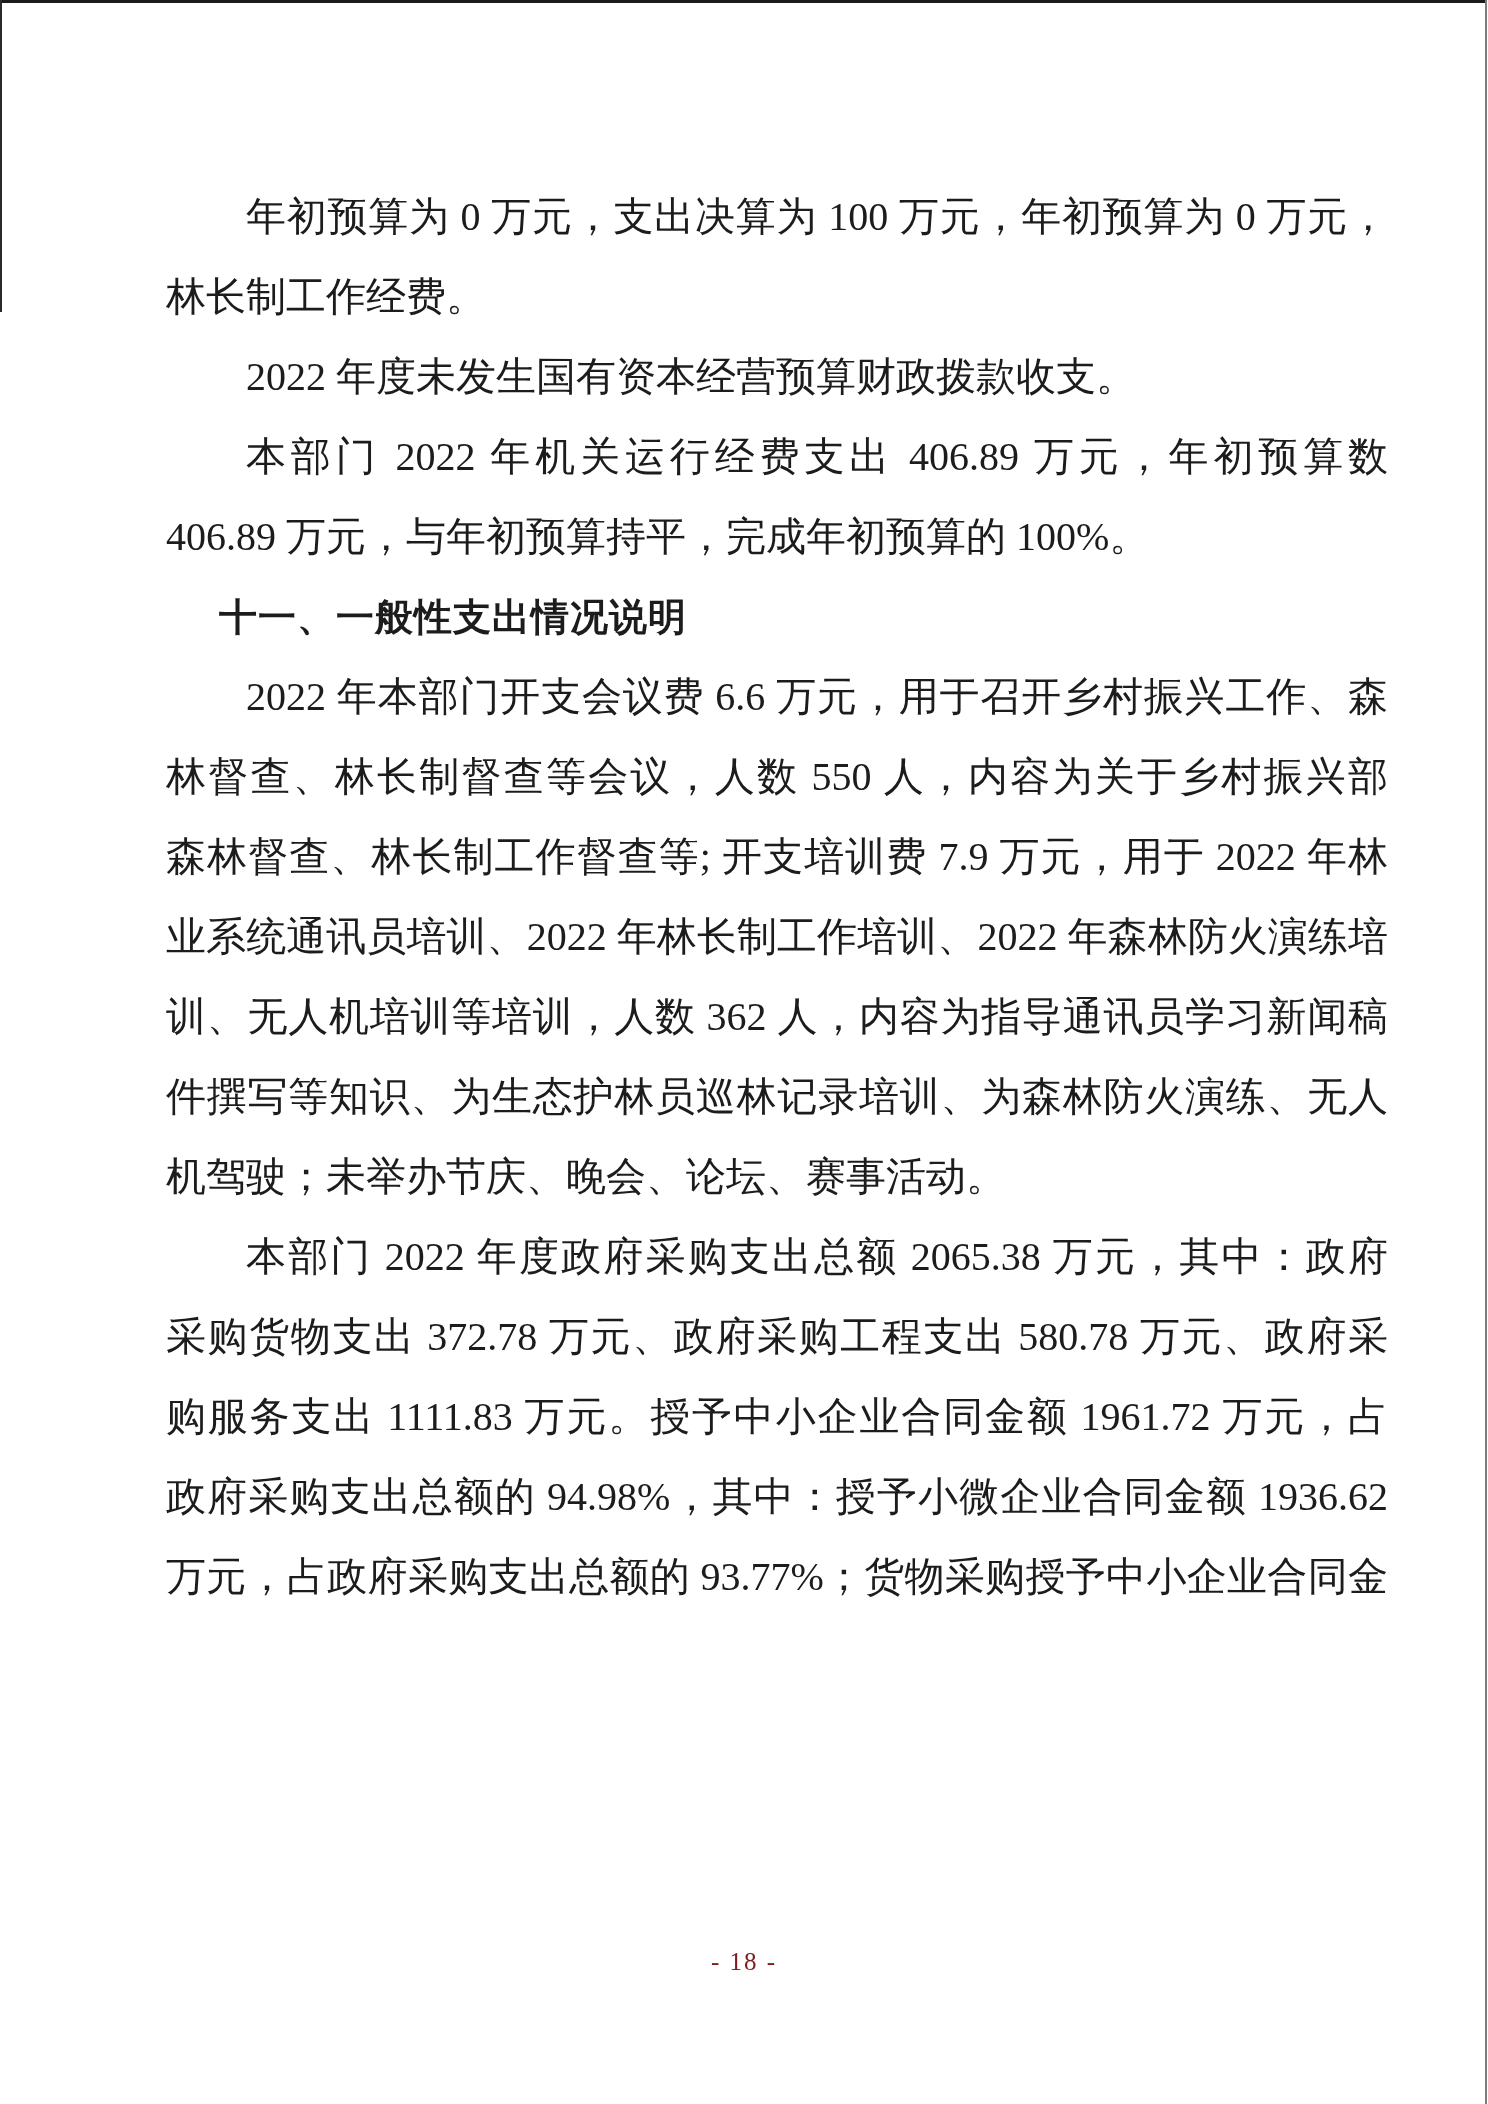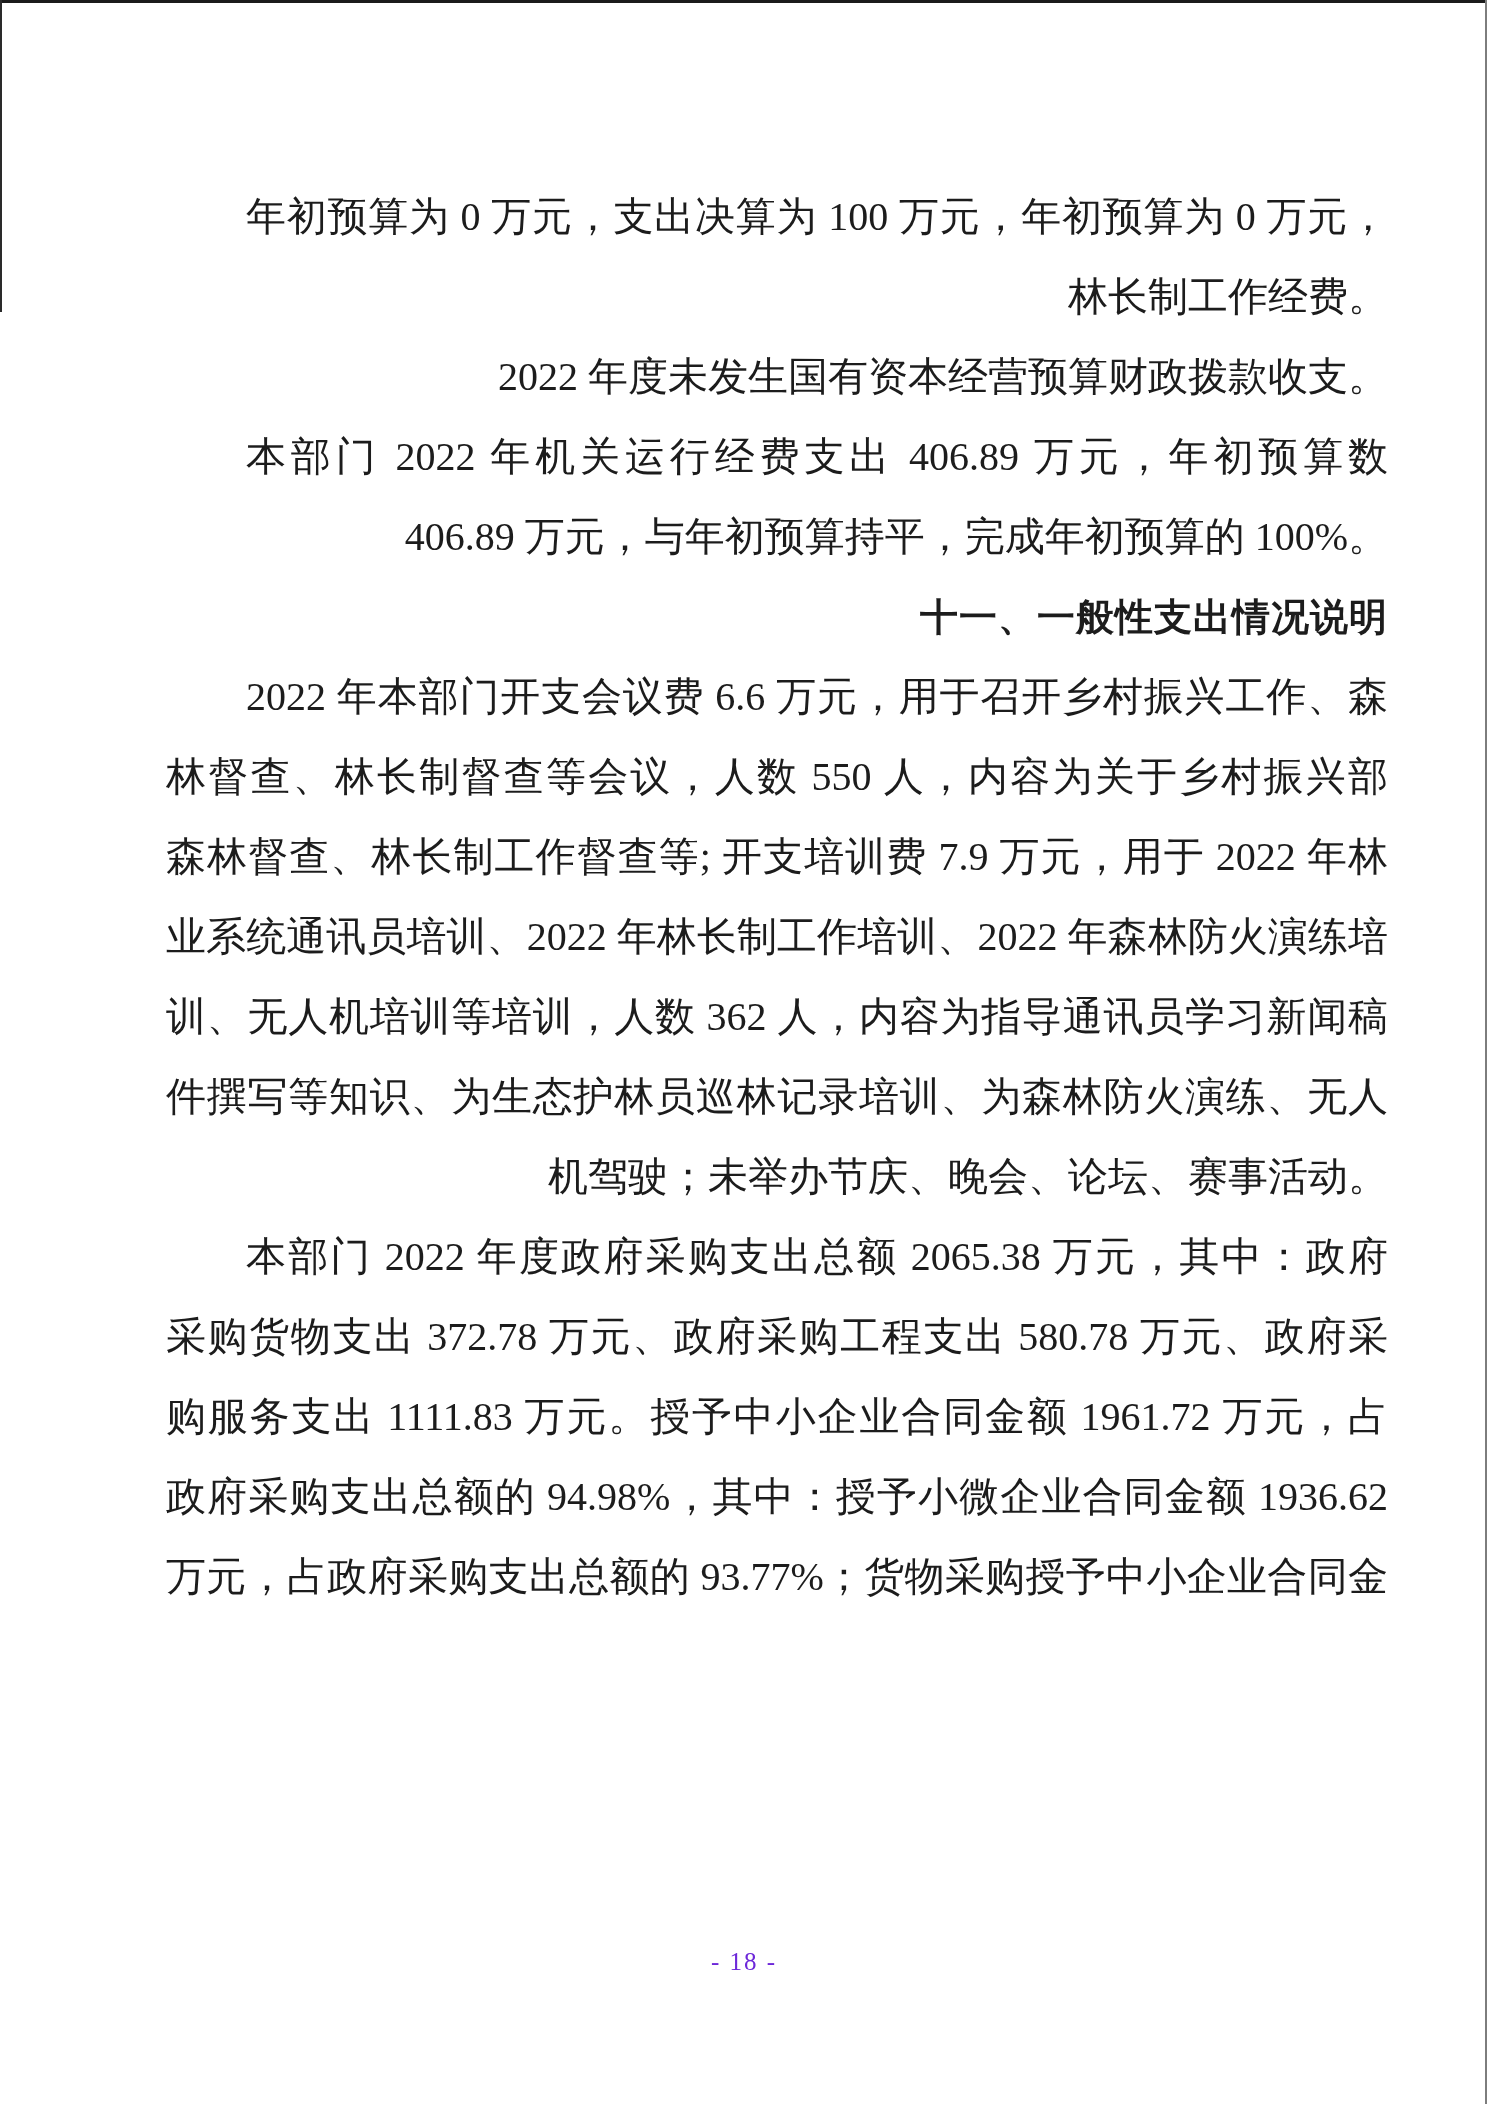--- a/index.html
+++ b/index.html
@@ -34,21 +34,20 @@
     left: 143px;
     top: 177px;
     width: 1245px;
   }
   .line {
     height: 80px;
     line-height: 80px;
     font-size: 40px;
     white-space: nowrap;
     color: #1c1c1c;
-    text-align: right;
   }
   .line.body { font-family: "Liberation Serif", serif; margin-left: 23px; }
   .line.heading {
     font-family: "Liberation Sans", sans-serif;
     font-weight: bold;
     font-size: 38px;
     letter-spacing: 1px;
   }
   .line.indent { text-indent: 2em; }
   .line.justify {
@@ -60,21 +59,21 @@
   }
   .page-number {
     position: absolute;
     left: 0; right: 0;
     top: 1942px;
     height: 40px;
     line-height: 40px;
     text-align: center;
     font-size: 25px;
     font-family: "Liberation Serif", serif;
-    color: #6d28d9;
+    color: #7f1d1d;
     letter-spacing: 2px;
   }
 </style>
 </head>
 <body>
 
 <div class="edge-top"></div>
 <div class="edge-left"></div>
 <div class="edge-right"></div>
 

